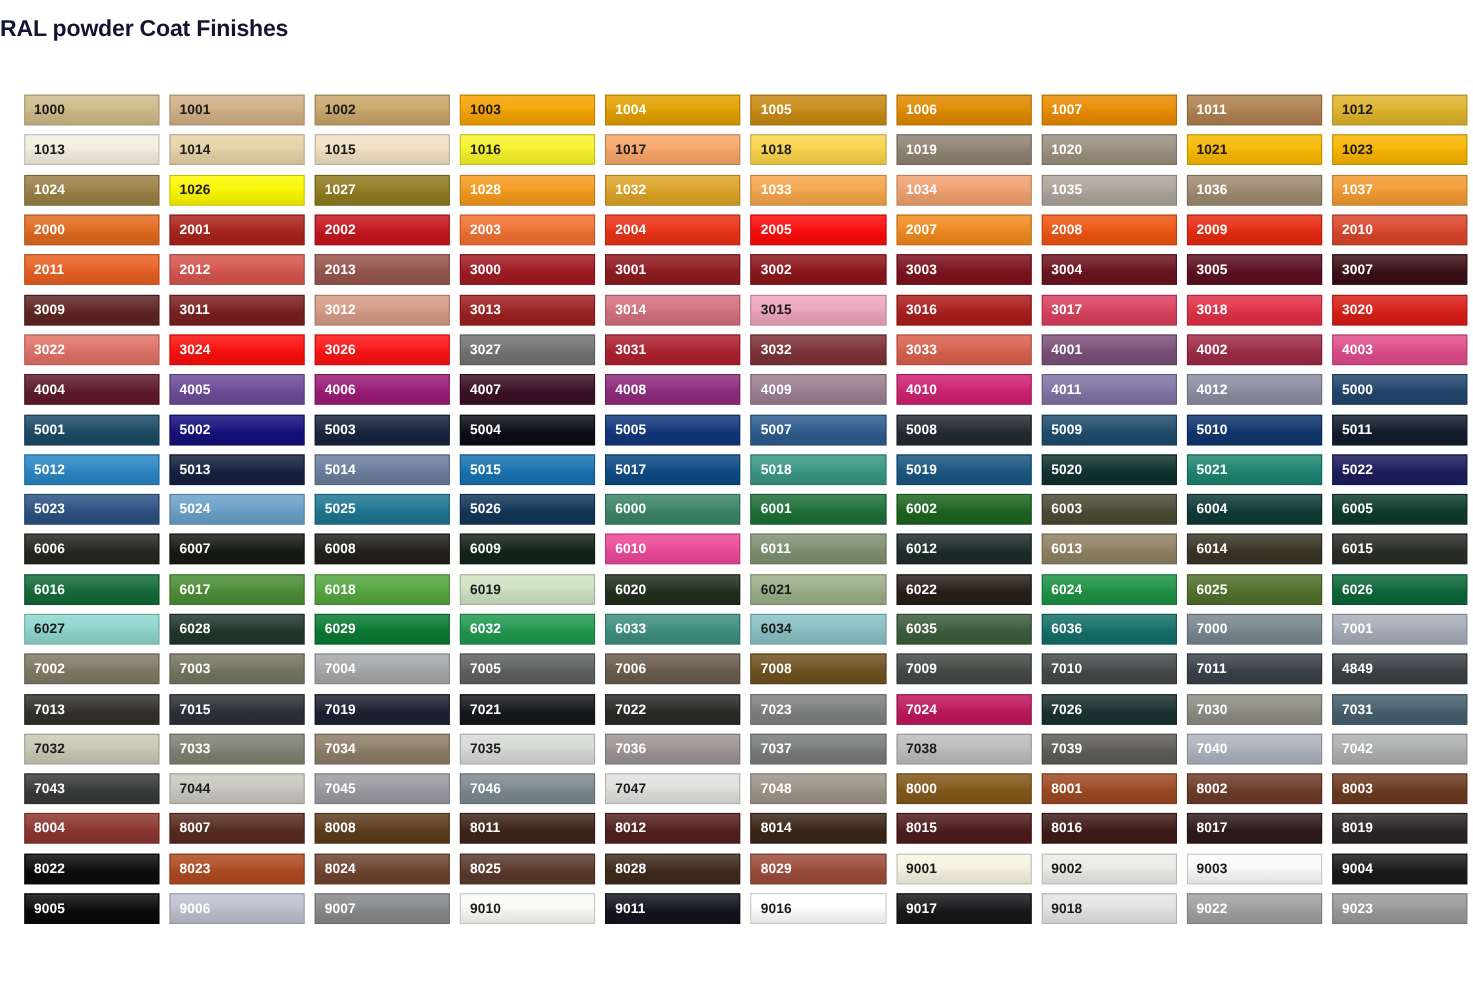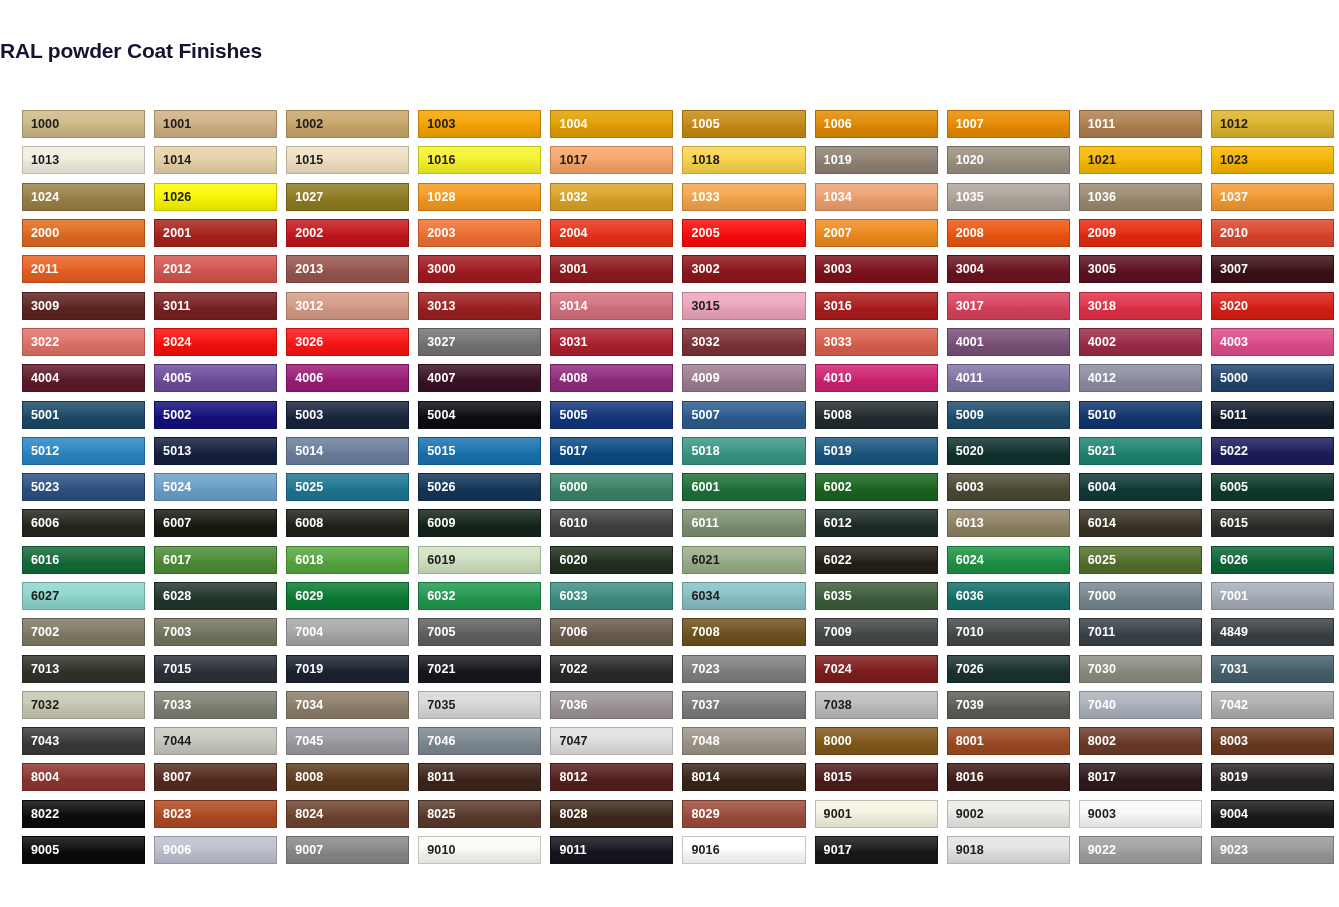--- a/index.html
+++ b/index.html
@@ -12,21 +12,20 @@
     height: 907px;
     background: #ffffff;
     font-family: "Liberation Sans", sans-serif;
     overflow: hidden;
   }
   #page {
     position: relative;
     width: 1339px;
     height: 741px;
     box-sizing: border-box;
-    margin-top: 24px;
   }
   #page-title {
     position: absolute;
     left: 0px;
     top: 1px;
     font-size: 21px;
     font-weight: bold;
     color: #141432;
     letter-spacing: -0.2px;
     font-family: "Liberation Sans", sans-serif;
@@ -542,21 +541,21 @@
         <span class="code">6007</span>
       </div>
       <div class="swatch lighttext" style="background-color: rgb(34, 32, 26);">
         <span class="sheen"></span>
         <span class="code">6008</span>
       </div>
       <div class="swatch lighttext" style="background-color: rgb(20, 36, 26);">
         <span class="sheen"></span>
         <span class="code">6009</span>
       </div>
-      <div class="swatch lighttext" style="background-color: #404040;">
+      <div class="swatch lighttext" style="background-color: #ec4899;">
         <span class="sheen"></span>
         <span class="code">6010</span>
       </div>
       <div class="swatch lighttext" style="background-color: rgb(126, 144, 112);">
         <span class="sheen"></span>
         <span class="code">6011</span>
       </div>
       <div class="swatch lighttext" style="background-color: rgb(30, 44, 42);">
         <span class="sheen"></span>
         <span class="code">6012</span>
@@ -710,21 +709,21 @@
         <span class="code">7021</span>
       </div>
       <div class="swatch lighttext" style="background-color: rgb(42, 42, 40);">
         <span class="sheen"></span>
         <span class="code">7022</span>
       </div>
       <div class="swatch lighttext" style="background-color: rgb(127, 129, 128);">
         <span class="sheen"></span>
         <span class="code">7023</span>
       </div>
-      <div class="swatch lighttext" style="background-color: #7f1d1d;">
+      <div class="swatch lighttext" style="background-color: #be185d;">
         <span class="sheen"></span>
         <span class="code">7024</span>
       </div>
       <div class="swatch lighttext" style="background-color: rgb(26, 50, 48);">
         <span class="sheen"></span>
         <span class="code">7026</span>
       </div>
       <div class="swatch lighttext" style="background-color: rgb(140, 140, 130);">
         <span class="sheen"></span>
         <span class="code">7030</span>

